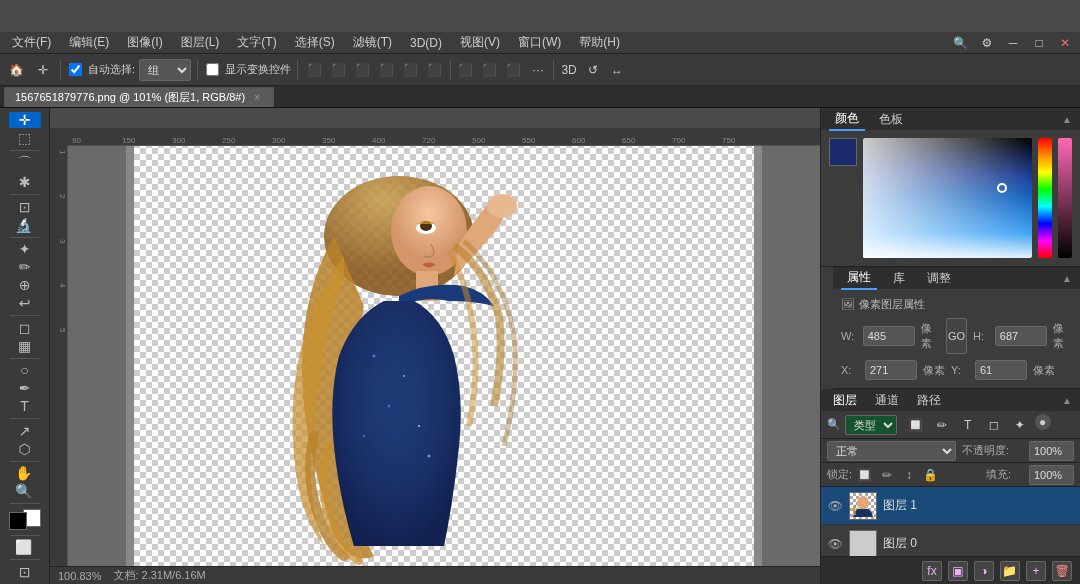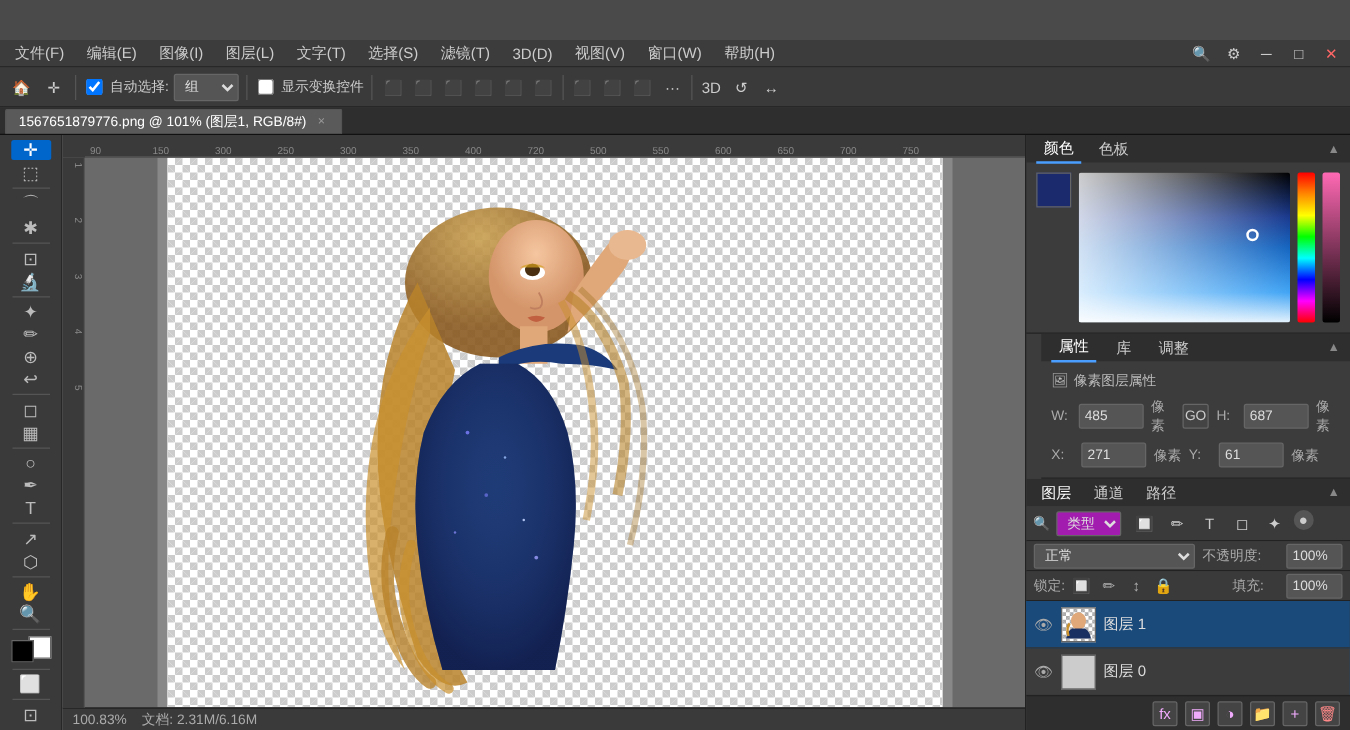--- a/index.html
+++ b/index.html
@@ -161,20 +161,21 @@
     }
 
     
     .canvas-area {
       flex: 1;
       background: #6a6a6a;
       display: flex;
       flex-direction: column;
       overflow: hidden;
       position: relative;
+      margin-top: 20px;
     }
     .ruler-corner {
       position: absolute;
       top: 0;
       left: 0;
       width: 18px;
       height: 18px;
       background: #3a3a3a;
       z-index: 10;
     }
@@ -428,21 +429,21 @@
       font-size: 11px;
       padding: 0 4px;
       border-radius: 2px;
     }
     .props-unit {
       color: #aaa;
       font-size: 11px;
     }
     .link-btn {
       width: 24px;
-      height: 20px;
+      height: 36px;
       background: #444;
       border: 1px solid #666;
       color: #ccc;
       display: flex;
       align-items: center;
       justify-content: center;
       font-size: 11px;
       cursor: pointer;
       border-radius: 2px;
     }
@@ -475,21 +476,21 @@
       background: #3a3a3a;
       display: flex;
       align-items: center;
       padding: 0 6px;
       gap: 4px;
       flex-shrink: 0;
       border-bottom: 1px solid #222;
     }
     .layers-select {
       height: 20px;
-      background: #a21caf;
+      background: #14532d;
       border: 1px solid #666;
       color: #ddd;
       font-size: 11px;
       padding: 0 4px;
       border-radius: 2px;
     }
     .layers-mode-row {
       height: 24px;
       display: flex;
       align-items: center;

